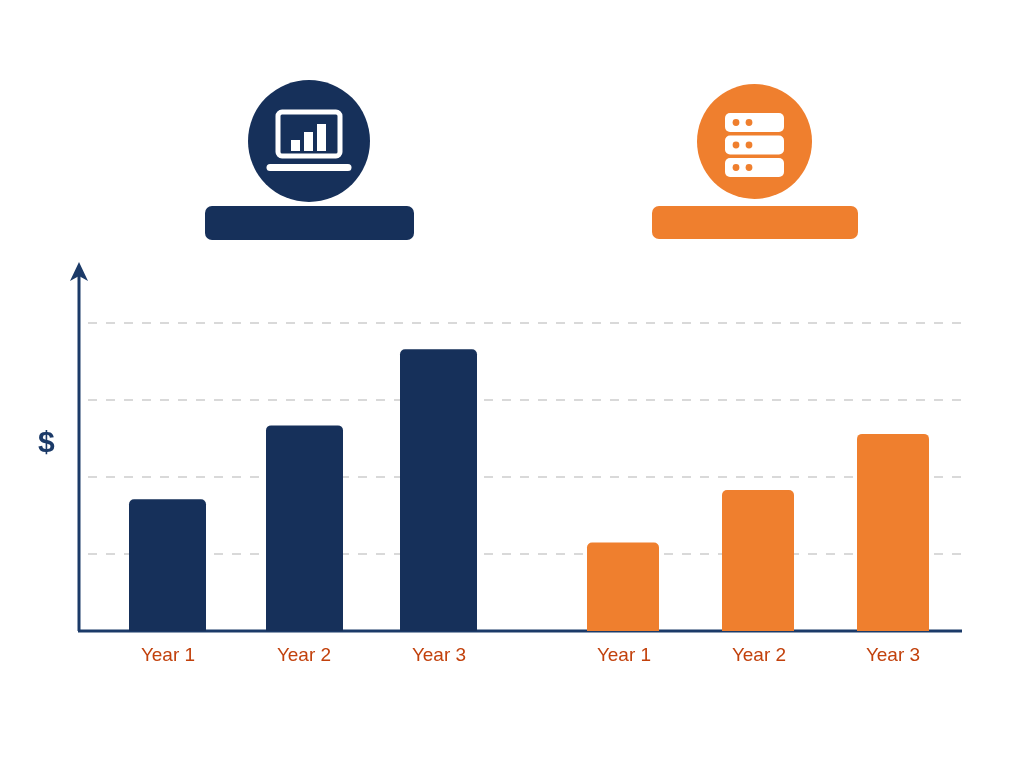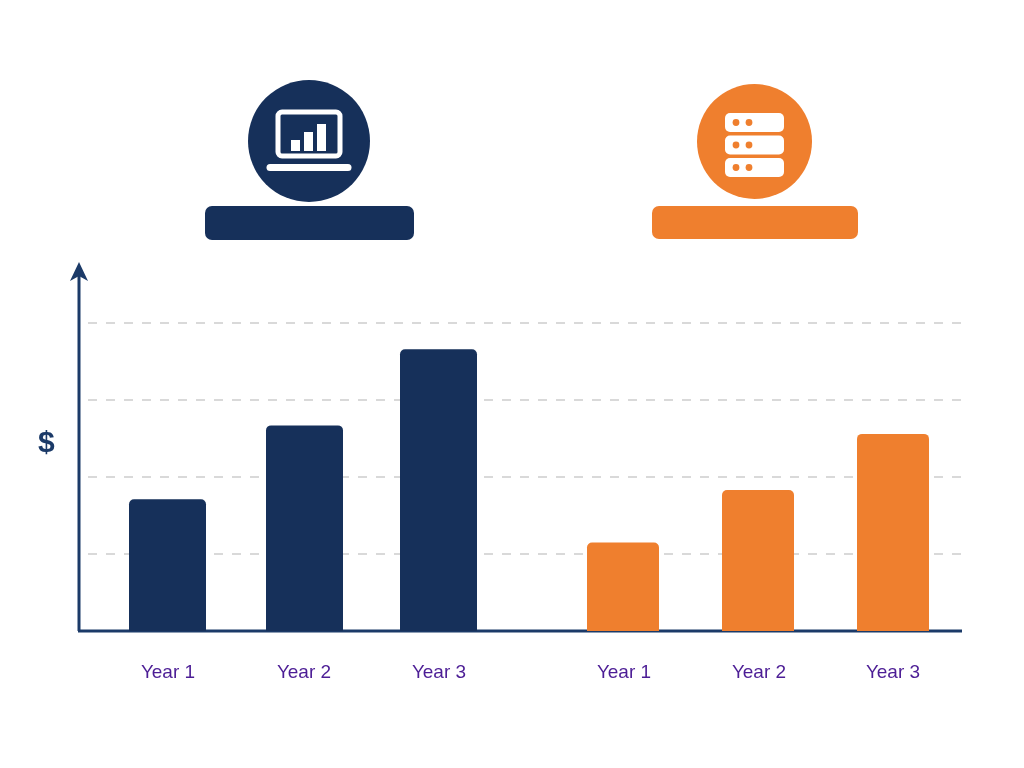--- a/index.html
+++ b/index.html
@@ -85,27 +85,26 @@
     top: 427px;
     font-size: 30px;
     font-weight: bold;
     color: #1B3A68;
     line-height: 1;
   }
 
   .tick-label {
     position: absolute;
     font-size: 19px;
-    color: #4c1d95;
+    color: #c2410c;
     font-weight: 500;
     text-align: left;
     white-space: nowrap;
     transform: translateX(-50%);
     top: 644px;
-    margin-top: 17px;
   }
 </style>
 </head>
 <body>
 
 <div id="stage">
 
   <div class="icon-group" id="navy-group">
     <div class="icon-circle" id="navy-circle">
       <svg class="icon-svg" viewBox="0 0 122 122">

